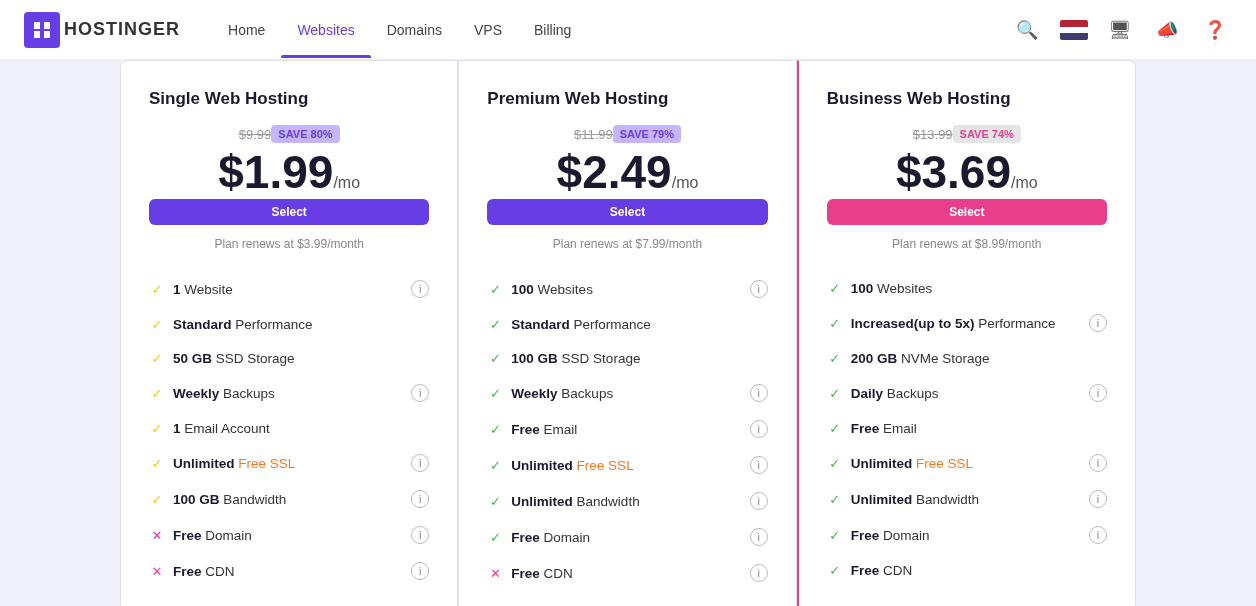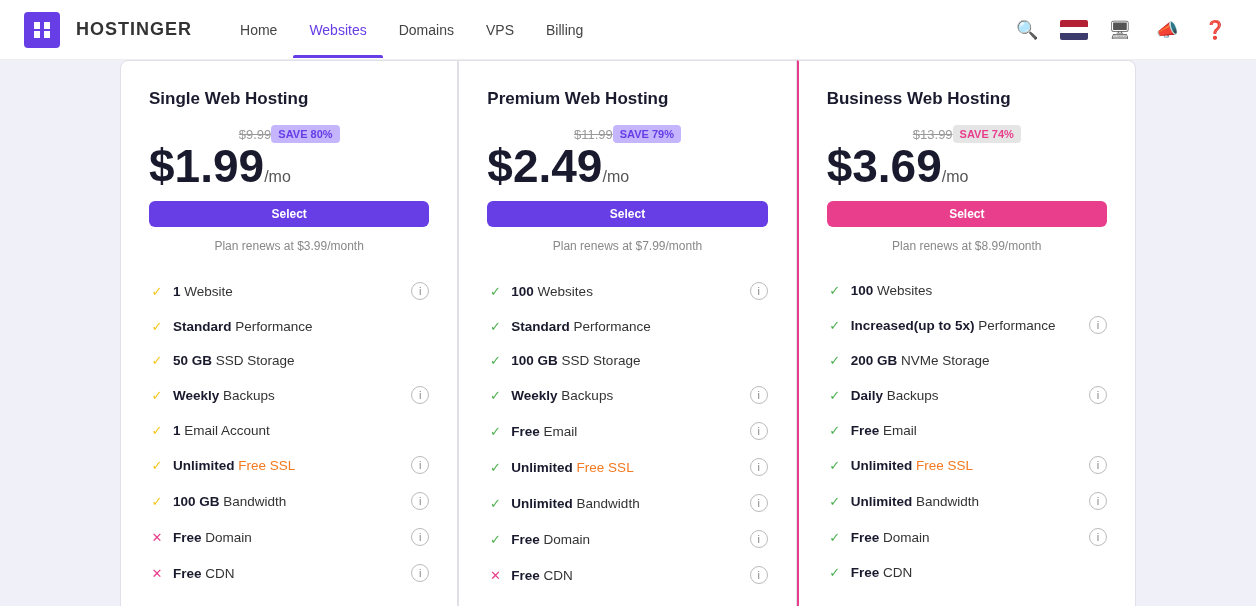--- a/index.html
+++ b/index.html
@@ -12,21 +12,21 @@
       align-items: center;
       padding: 0 24px;
       height: 60px;
       border-bottom: 1px solid #eee;
       position: relative;
       z-index: 10;
     }
     .logo-area {
       display: flex;
       align-items: center;
-      gap: 16px;
+      gap: 4px;
       margin-right: 32px;
     }
     .logo-icon {
       width: 36px;
       height: 36px;
       background: #673de6;
       display: flex;
       align-items: center;
       justify-content: center;
       border-radius: 4px;
@@ -128,21 +128,21 @@
       font-weight: 700;
       color: #1a1a2e;
       text-align: left;
       margin-bottom: 16px;
     }
 
     .price-row {
       display: flex;
       align-items: center;
       justify-content: center;
-      margin-bottom: 0;
+      margin-bottom: 6px;
     }
     .original-price {
       font-size: 13px;
       color: #999;
       text-decoration: line-through;
     }
     .save-badge {
       font-size: 11px;
       font-weight: 700;
       padding: 3px 7px;
@@ -151,22 +151,22 @@
     .save-badge.purple {
       background: #c4b5fd;
       color: #673de6;
     }
     .save-badge.pink {
       background: #e5e5e5;
       color: #e83e8c;
     }
 
     .current-price {
-      text-align: left;
-      margin-bottom: 12px;
+      text-align: center;
+      margin-bottom: 4px;
     }
     .price-amount {
       font-size: 46px;
       font-weight: 800;
       color: #1a1a2e;
       line-height: 1;
     }
     .price-unit {
       font-size: 16px;
       font-weight: 400;

